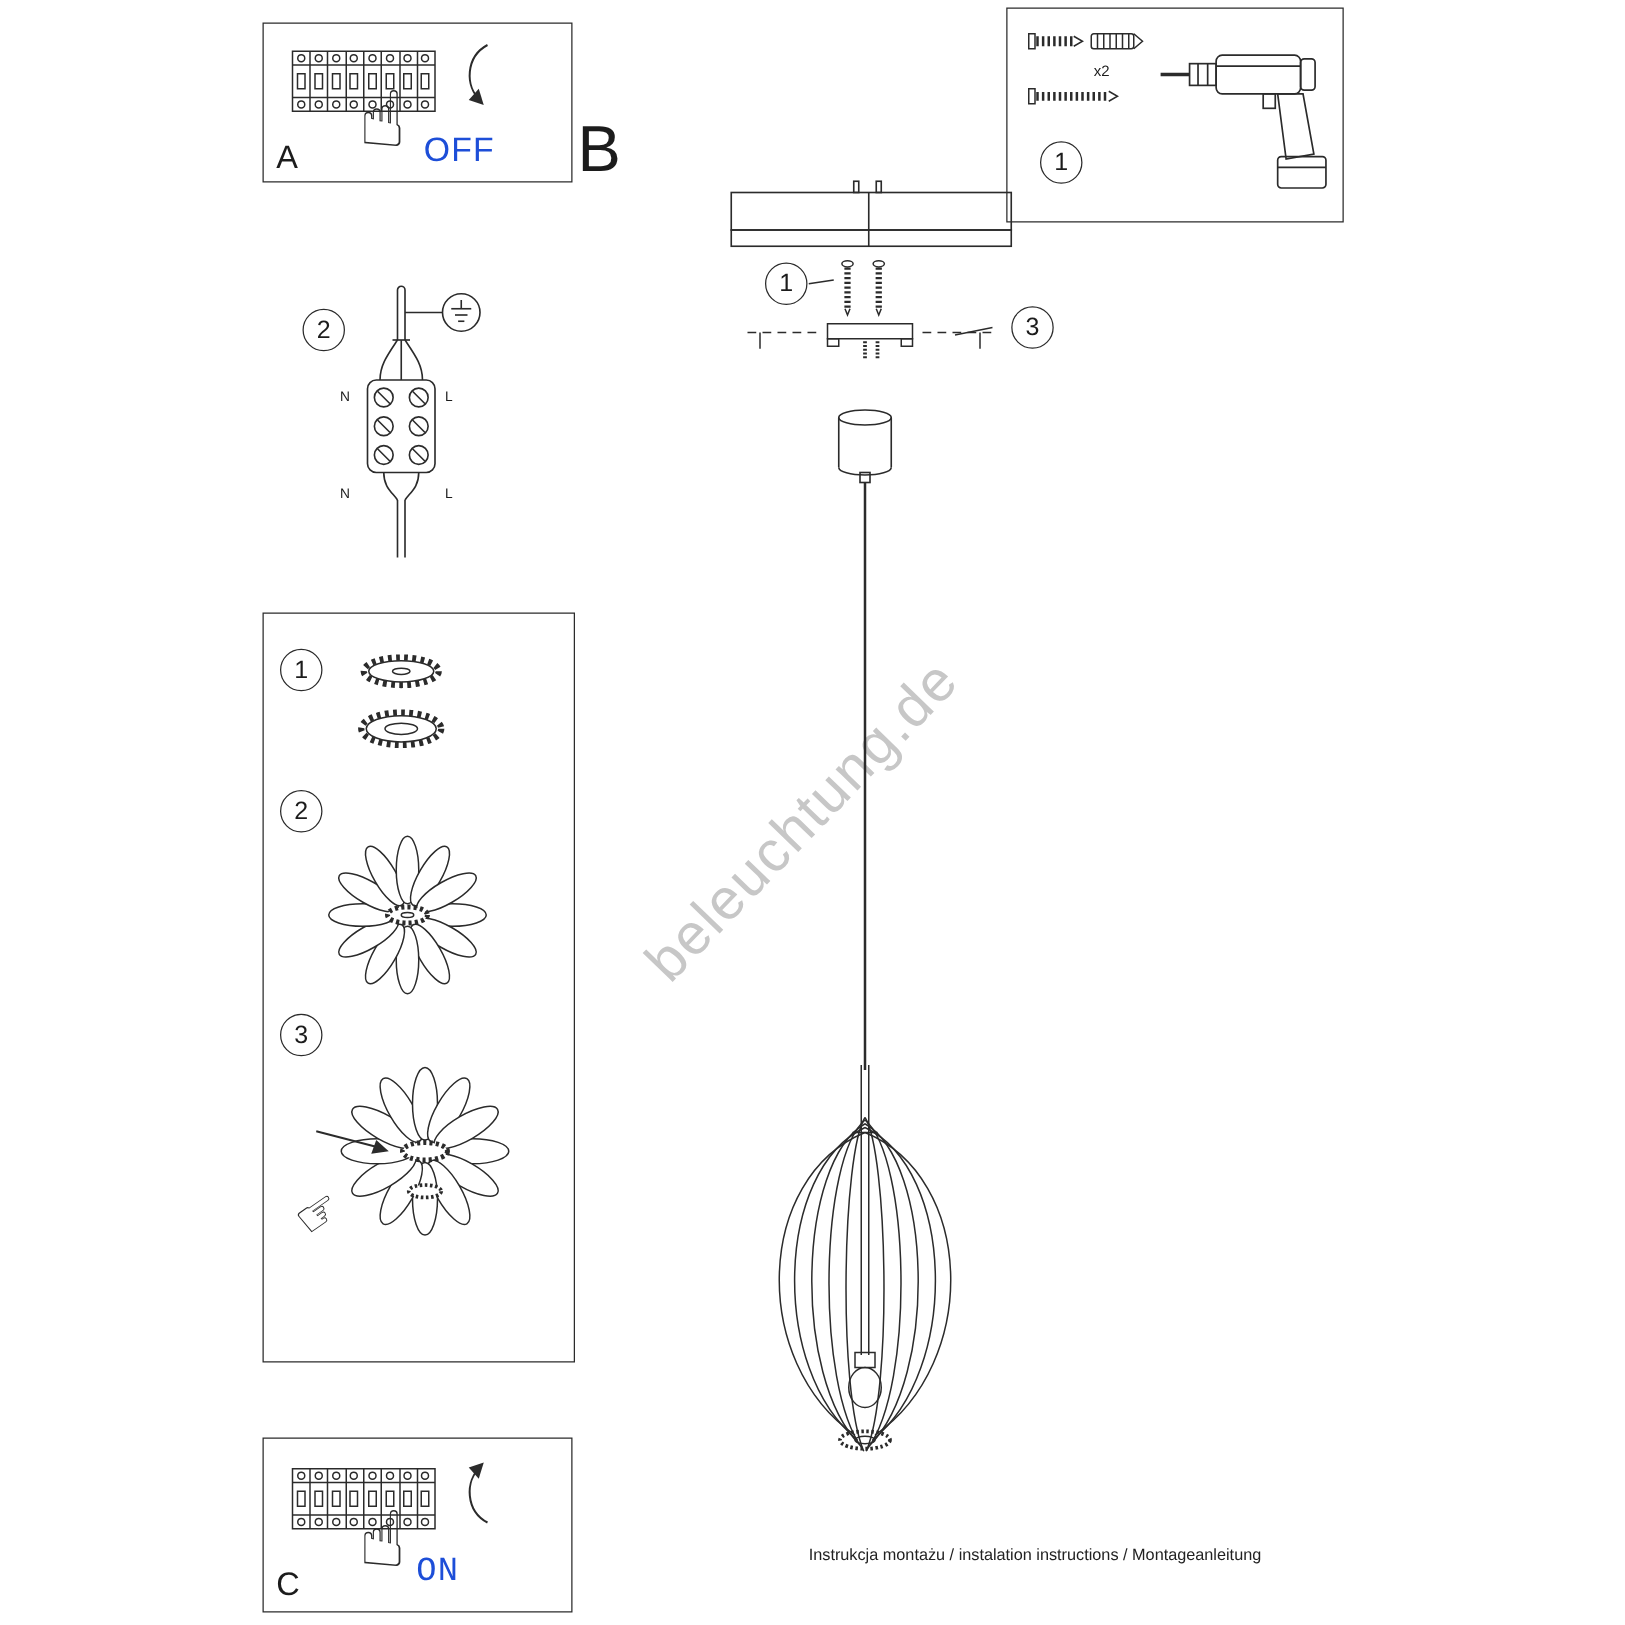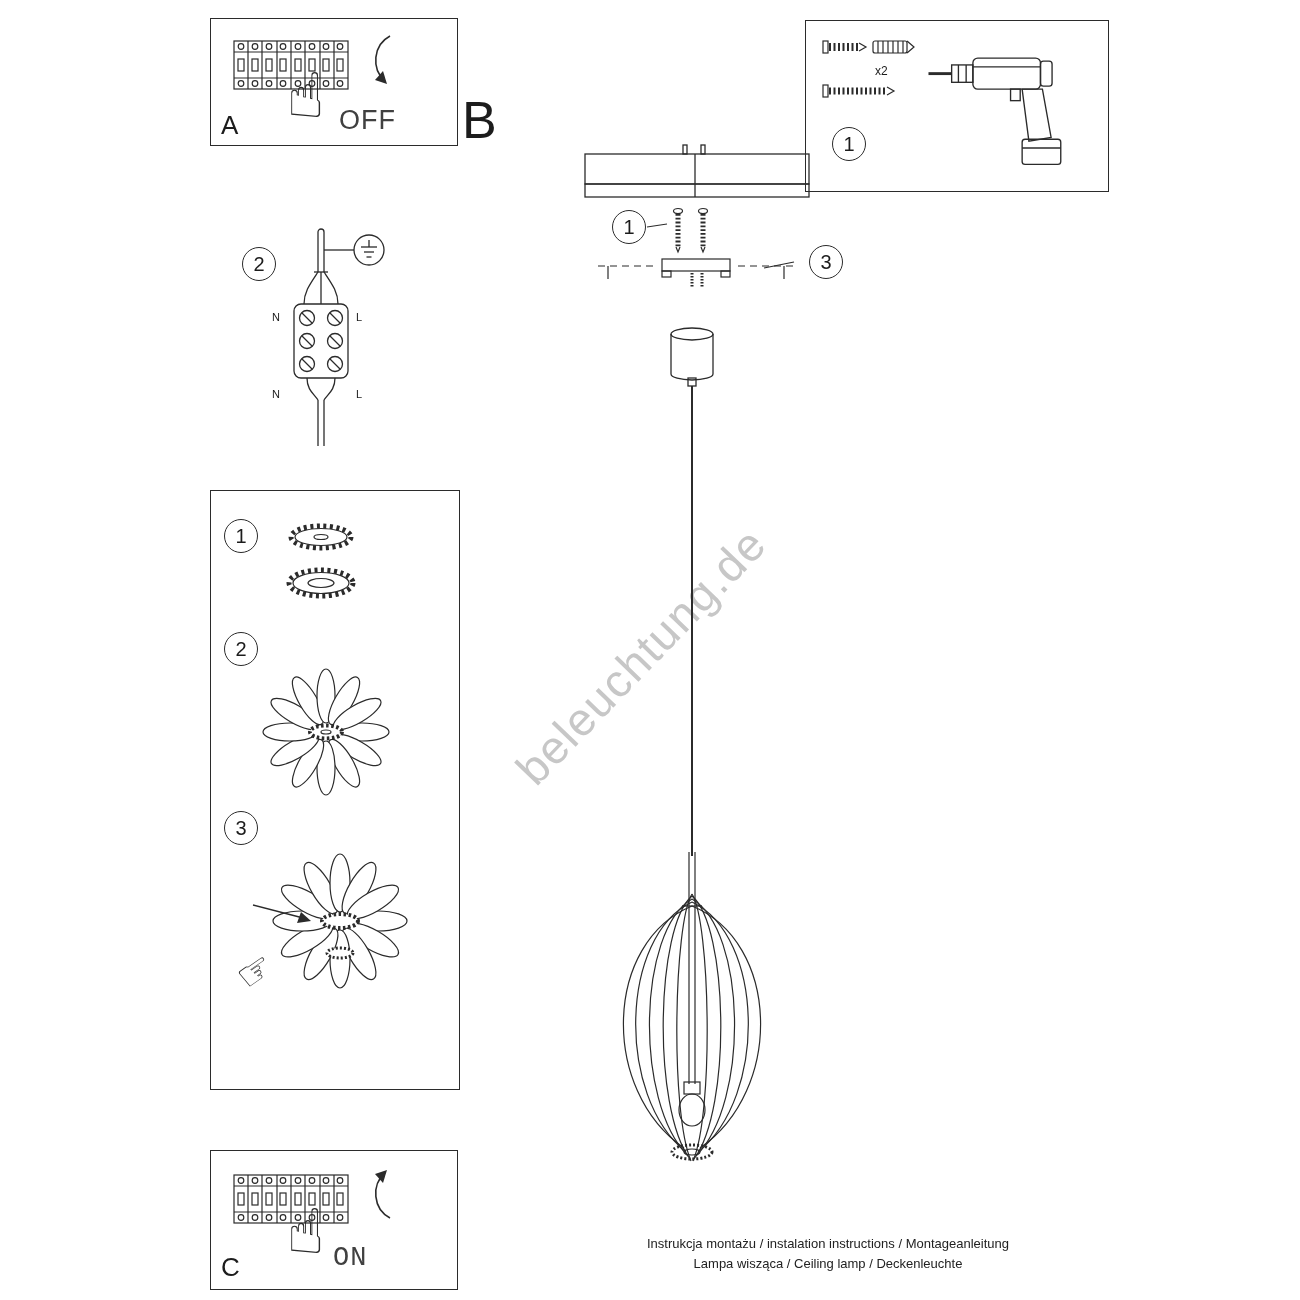--- a/index.html
+++ b/index.html
@@ -3,21 +3,21 @@
 <meta charset="utf-8">
 <style>
   * { margin:0; padding:0; box-sizing:border-box; }
   html,body { background:#ffffff; }
   body { width:1300px; height:1300px; font-family:"Liberation Sans","DejaVu Sans",sans-serif; color:#1c1c1c; }
   .page { position:relative; width:1300px; height:1300px; background:#fff; overflow:hidden; }
   .box { position:absolute; border:1.5px solid #2b2b2b; background:#fff; overflow:hidden; }
   .badge { position:absolute; width:34px; height:34px; border:1.5px solid #2b2b2b; border-radius:50%;
            display:flex; align-items:center; justify-content:center; font-size:20px; background:#fff; z-index:5; }
   .corner-label { position:absolute; font-size:26px; color:#1c1c1c; }
-  .state-label { position:absolute; font-size:27px; letter-spacing:1px; color:#404040; }
+  .state-label { position:absolute; font-size:27px; letter-spacing:1px; color:#1d4ed8; }
   .section-b { position:absolute; left:462px; top:90px; font-size:52px; color:#1c1c1c; }
   .hand { position:absolute; font-family:"DejaVu Sans",sans-serif; color:#2b2b2b; line-height:1; z-index:4; }
   .watermark { position:absolute; left:505px; top:758px; transform-origin:0 0; transform:rotate(-46deg);
                font-size:46px; color:#c7c7c7; letter-spacing:1.5px; white-space:nowrap; z-index:1; }
   .footer { position:absolute; left:628px; top:1234px; width:400px; text-align:center;
             font-size:13px; line-height:1.5; color:#222; }
   svg.drawing { position:absolute; overflow:visible; z-index:3; }
   svg text { font-family:"Liberation Sans",sans-serif; fill:#1c1c1c; stroke:none; }
   .wire { position:absolute; background:#2b2b2b; z-index:2; }
 </style>
@@ -71,21 +71,21 @@
     <svg class="drawing" style="left:150px; top:12px;" width="36" height="58" viewBox="0 0 36 58">
       <path d="M29,5 C12,14 10,38 24,50" fill="none" stroke="#2b2b2b" stroke-width="1.6"></path>
       <polygon points="26,53 14,49 22,40" fill="#2b2b2b"></polygon>
     </svg>
     <span class="state-label" style="left:128px; top:86px;">OFF</span>
     <span class="corner-label" style="left:10px; bottom:4px;">A</span>
   </div>
 
   <div class="section-b">B</div>
 
-  <div class="box" style="left:805px; top:20px; width:304px; height:172px;">
+  <div class="box" style="left:805px; top:6px; width:270px; height:172px;">
     <svg class="drawing" style="left:14px; top:12px;" width="112" height="80" viewBox="0 0 110 80">
       <g stroke="#2b2b2b" fill="none" stroke-width="1.2">
         <rect x="2" y="8" width="5" height="12"></rect>
         <line x1="8" y1="14" x2="38" y2="14" stroke-width="8" stroke-dasharray="2 2.5"></line>
         <polyline points="38,10 45,14 38,18"></polyline>
         <rect x="52" y="8" width="34" height="12" rx="2"></rect>
         <line x1="57" y1="8" x2="57" y2="20"></line>
           <line x1="62" y1="8" x2="62" y2="20"></line>
           <line x1="67" y1="8" x2="67" y2="20"></line>
         <line x1="72" y1="8" x2="72" y2="20"></line>
@@ -331,16 +331,15 @@
     <svg class="drawing" style="left:150px; top:14px;" width="36" height="58" viewBox="0 0 36 58">
       <path d="M29,53 C12,44 10,20 24,8" fill="none" stroke="#2b2b2b" stroke-width="1.6"></path>
       <polygon points="26,5 14,9 22,18" fill="#2b2b2b"></polygon>
     </svg>
     <span class="state-label" style="left:122px; top:92px;font-family:Liberation Mono, monospace;">ON</span>
     <span class="corner-label" style="left:10px; bottom:6px;">C</span>
   </div>
 
   <div class="footer">
     <div>Instrukcja montażu / instalation instructions / Montageanleitung</div>
-    <div>Lampa wisząca / Ceiling lamp / Deckenleuchte</div>
   </div>
 
 </div>
 
 </body></html>

